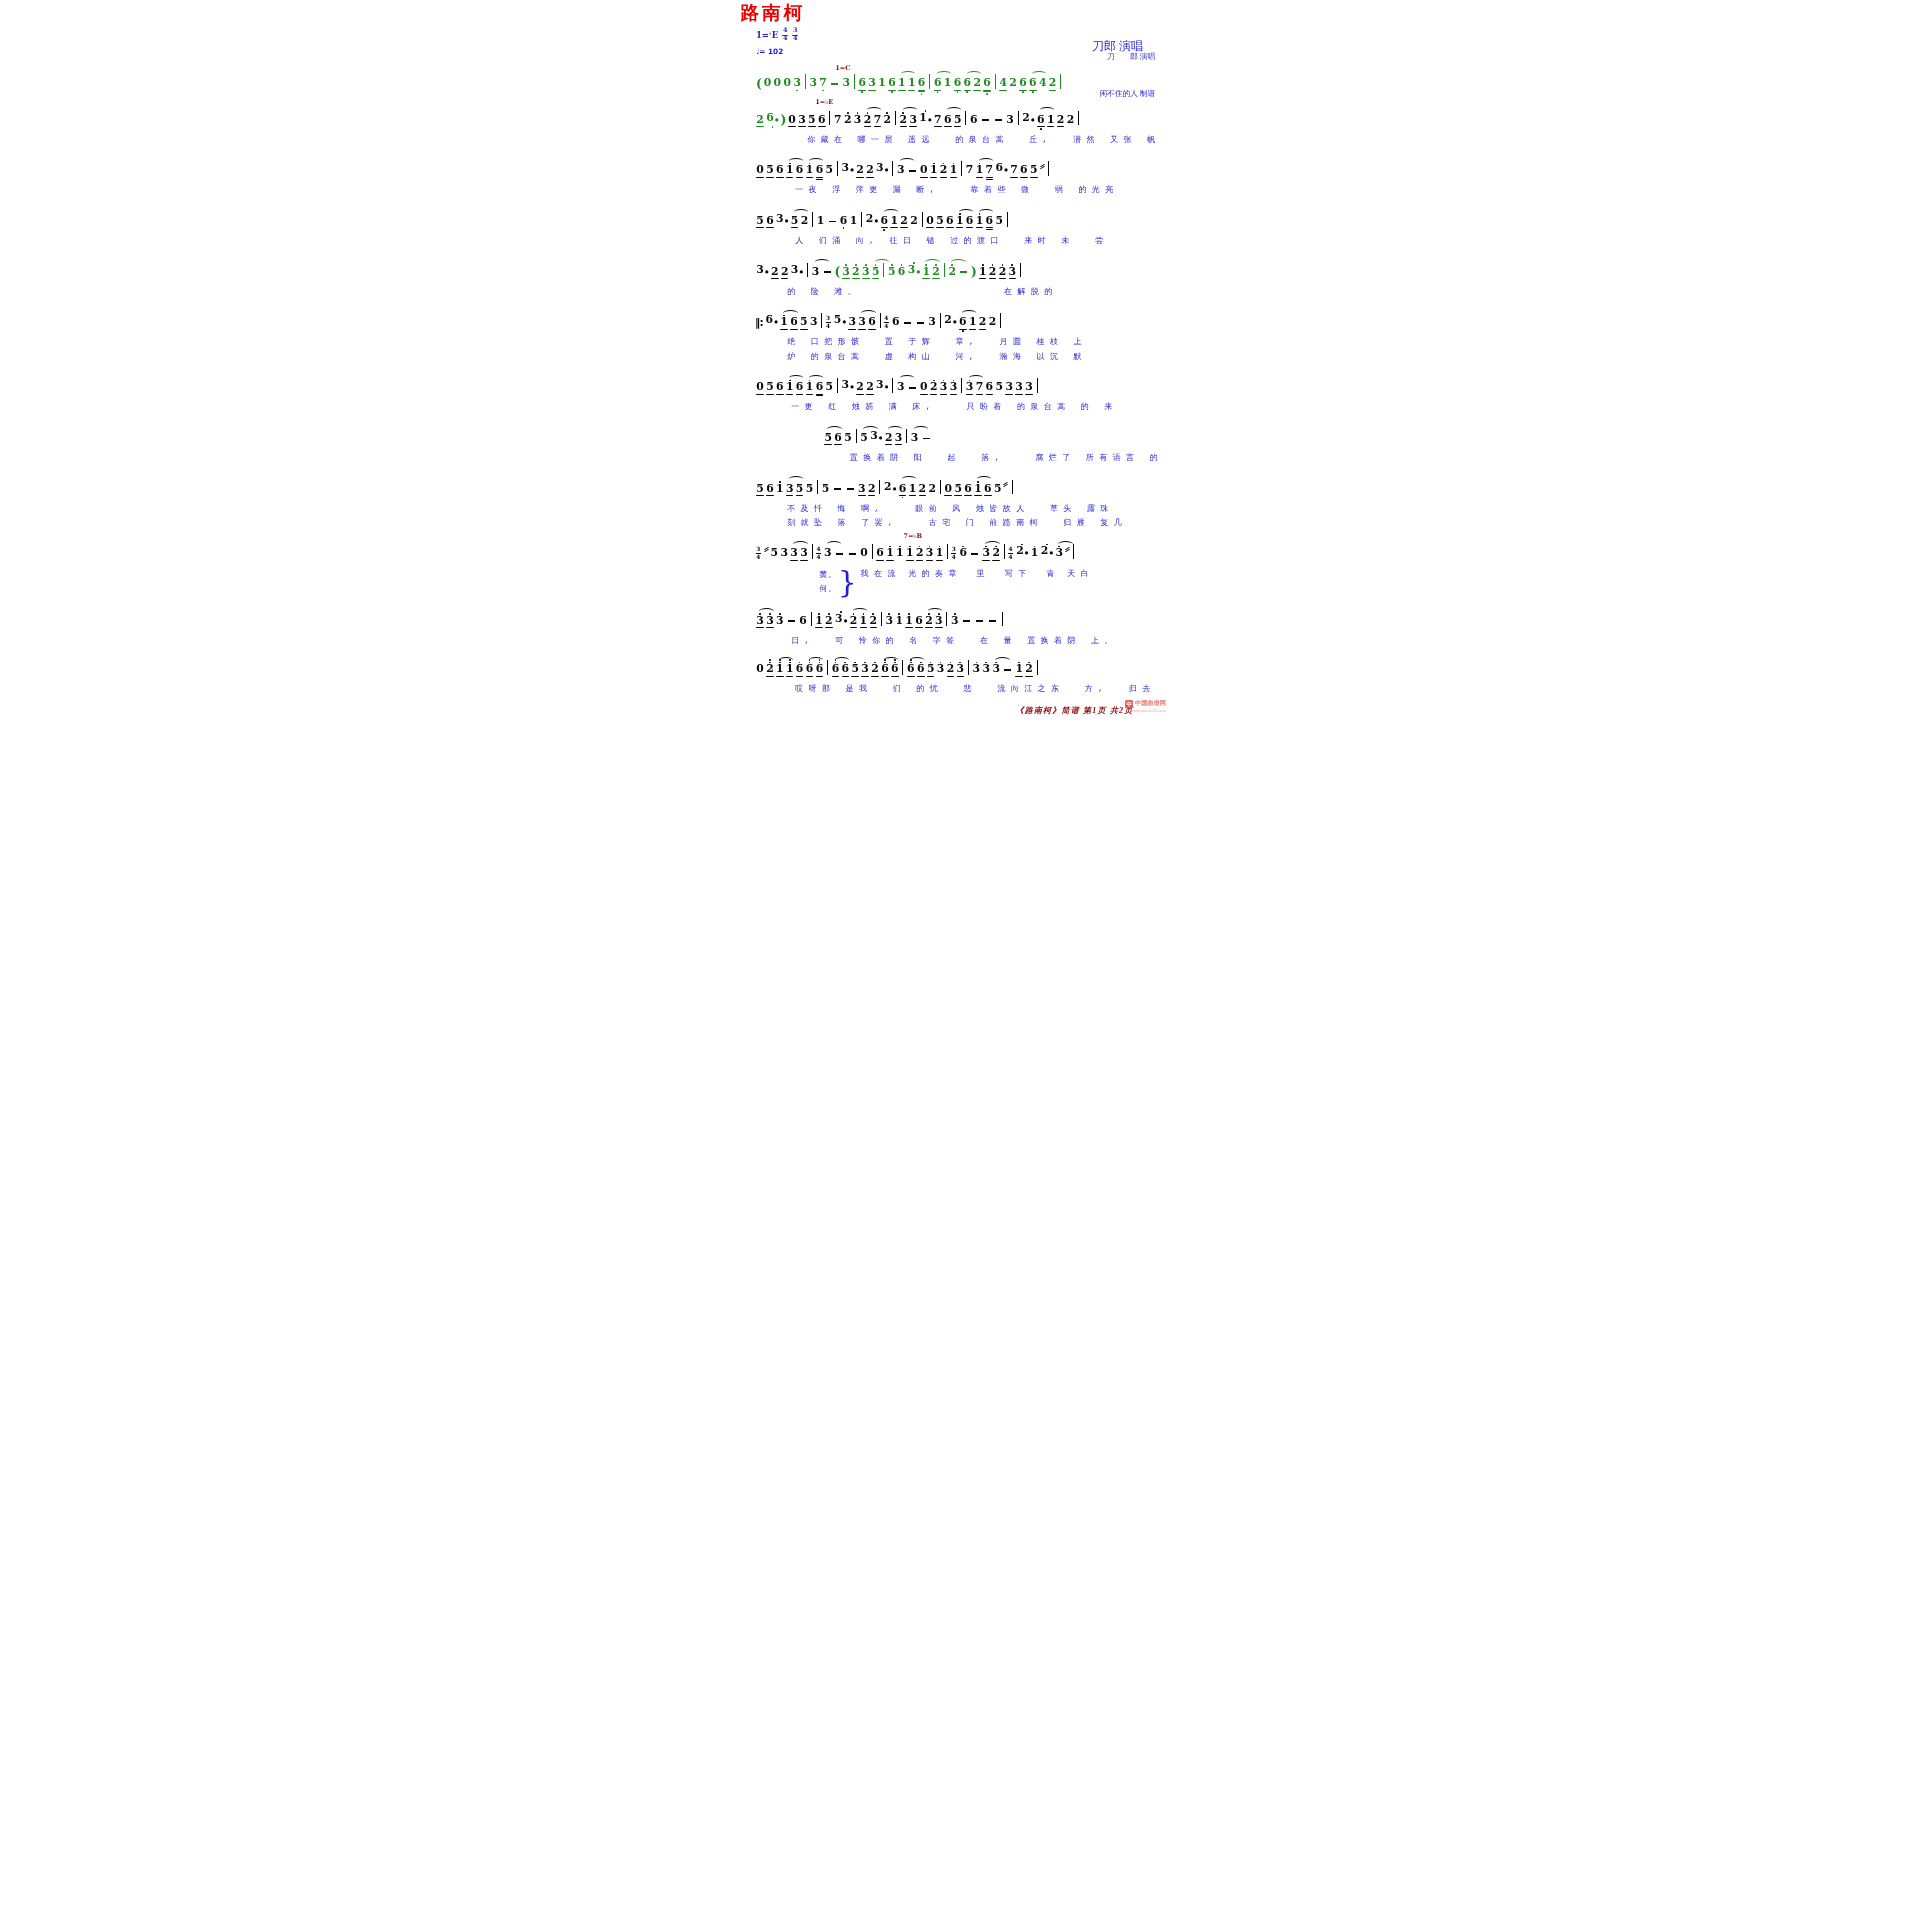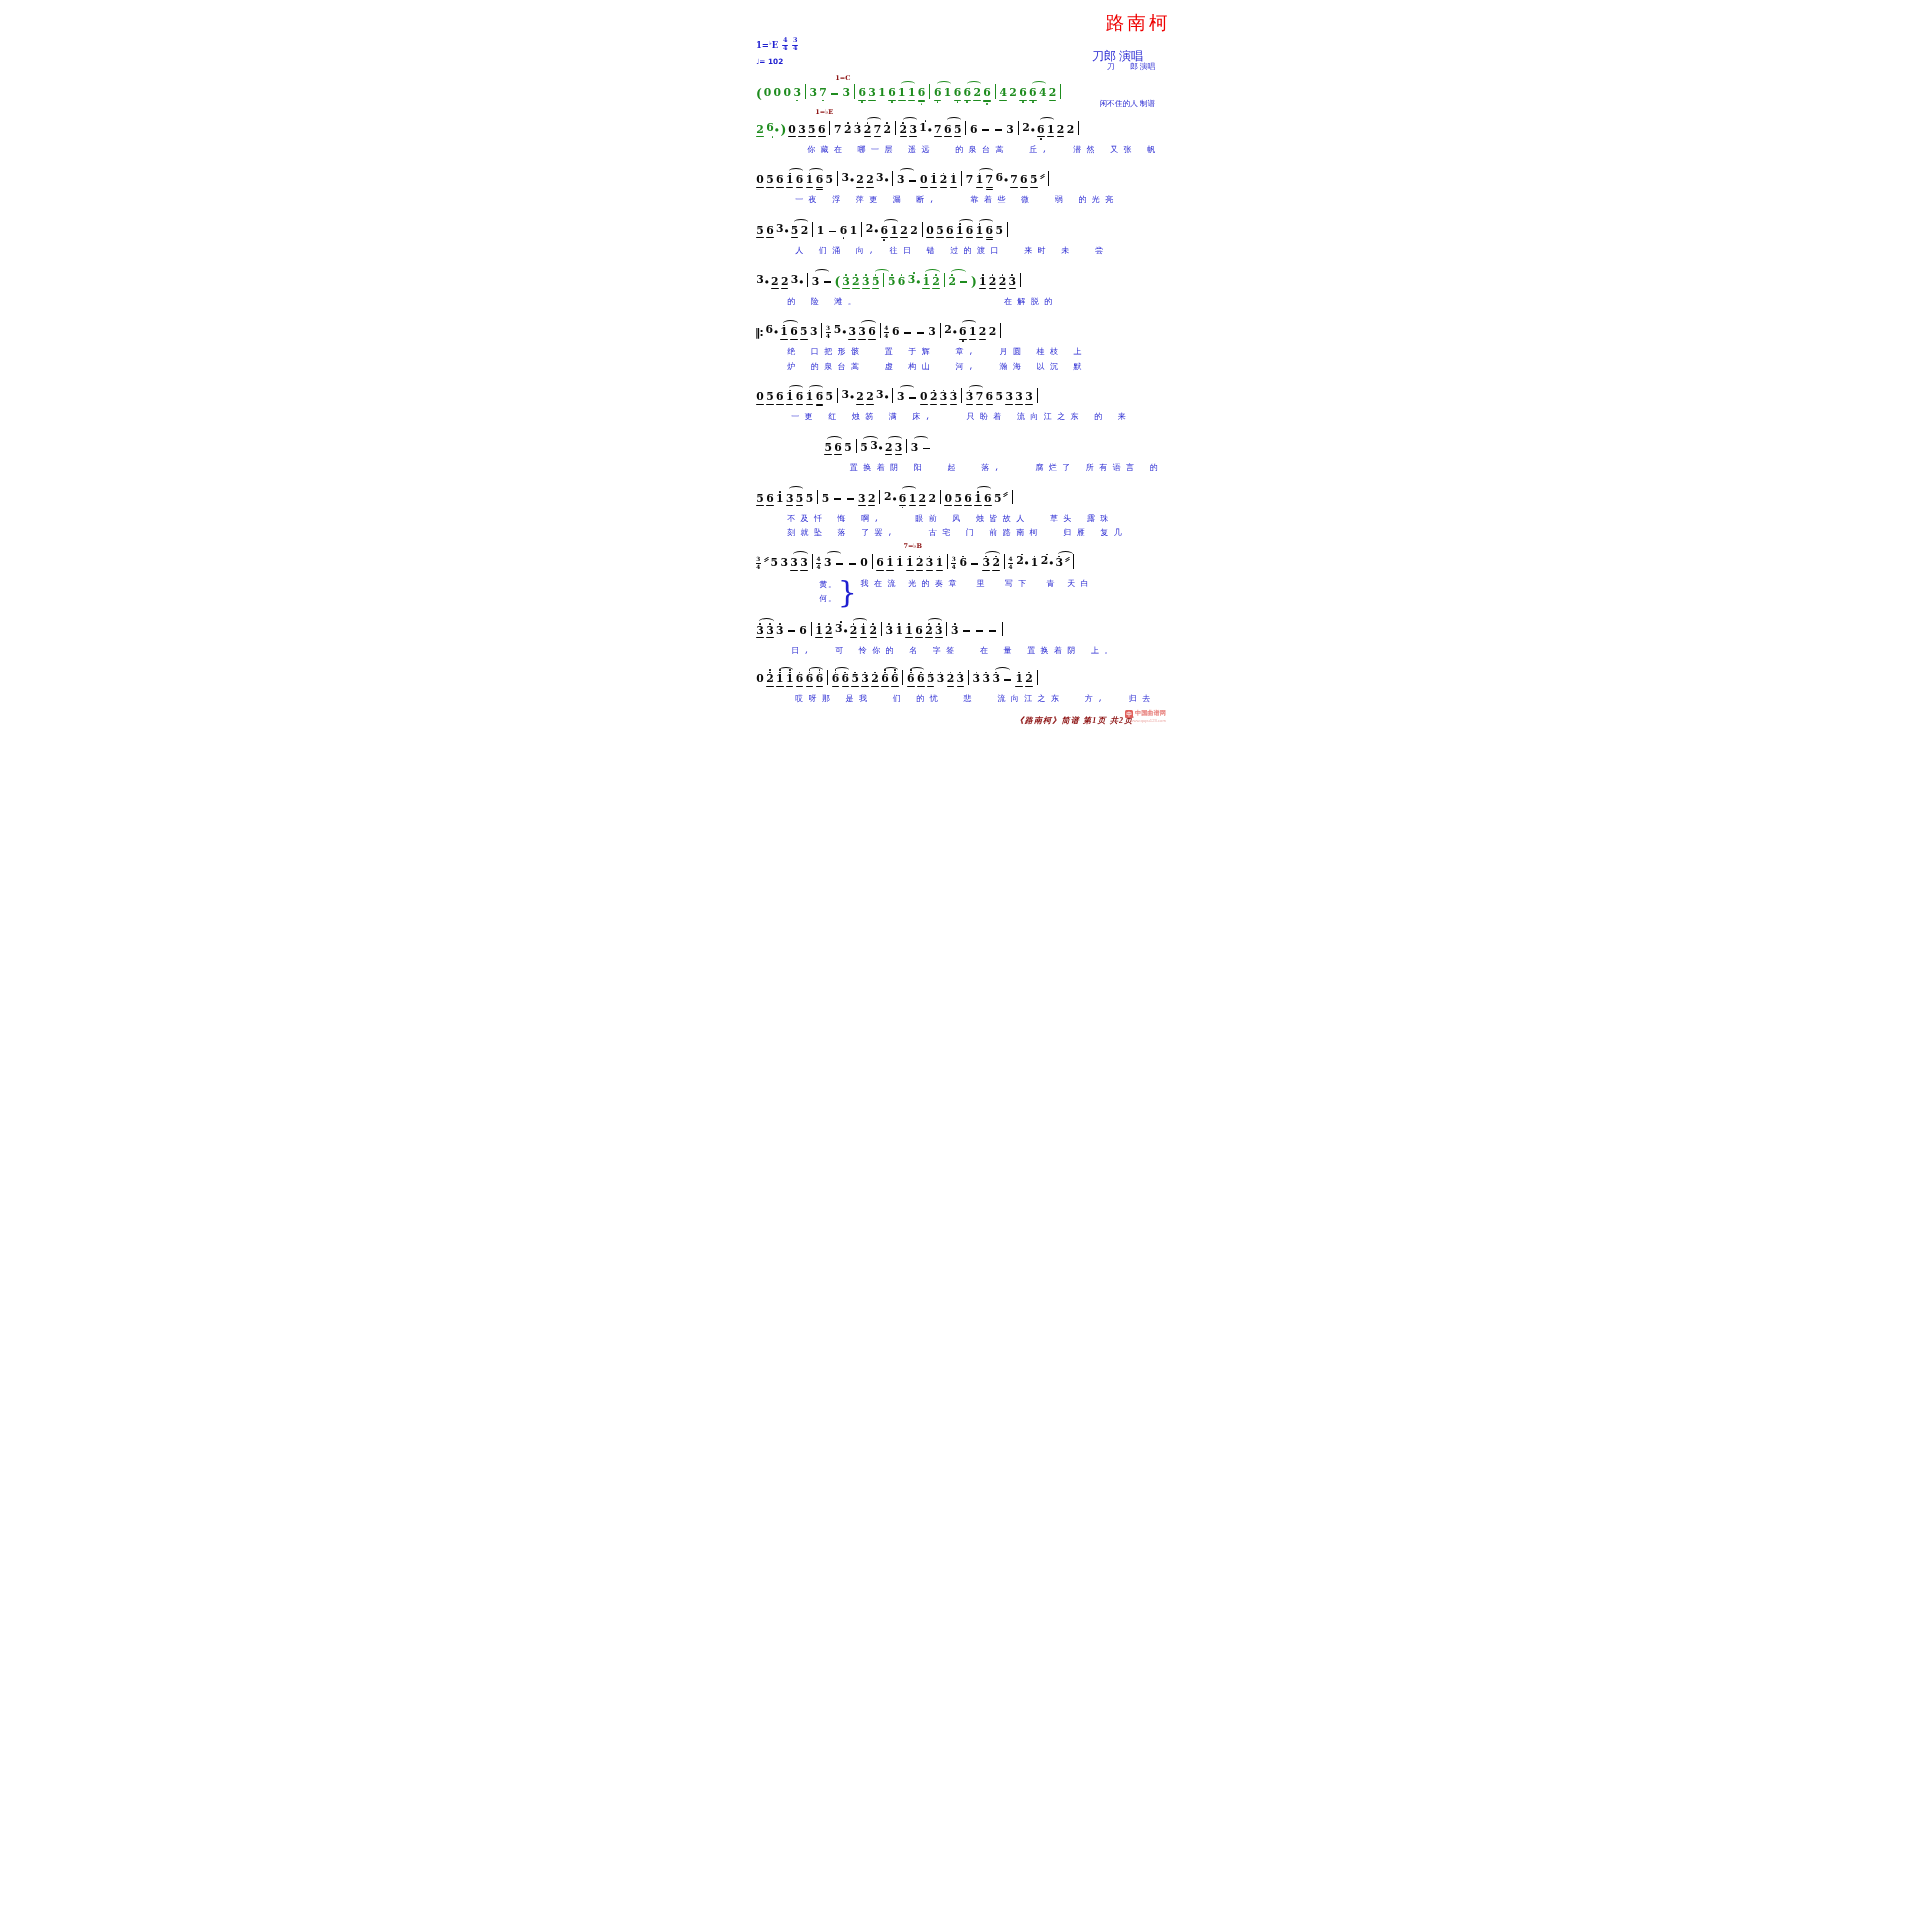--- a/index.html
+++ b/index.html
@@ -2,22 +2,22 @@
 <html style="font-size:6.2px"><head>
 <meta charset="utf-8">
 <style>
   :root{
     --blue:#1f1fd0; --green:#1e8c1e; --black:#0a0a0a;
     --dred:#8b0f0f; --red:#ee0000; --pink:#e8837f;
   }
   html,body{margin:0;padding:0;background:#ffffff;}
   .page{position:relative;width:430px;min-height:609px;margin:0 auto;background:#fff;
         font-family:"Liberation Serif",serif;overflow:hidden;}
-  .title{text-align:right;color:var(--red);font-weight:normal;font-size:18.5px;
-         letter-spacing:3.1px;padding-top:10px;}
+  .title{text-align:left;color:var(--red);font-weight:bold;font-size:18.5px;
+         letter-spacing:3.1px;padding-top:0;}
   
   .hdr{position:relative;height:35px;margin:1.5px 15.4px 0 15.4px;color:var(--blue);}
   .hdr-left{position:absolute;left:0;top:1.5px;display:flex;align-items:center;gap:3.9px;
             font-weight:bold;font-size:8.5px;font-family:"DejaVu Serif",serif;}
   .flat{font-size:5.8px;vertical-align:3.1px;}
   .meter{display:inline-flex;flex-direction:column;align-items:center;font-size:6.5px;
          line-height:5.8px;font-weight:bold;}
   .meter i{width:6.2px;height:0.9px;background:currentColor;margin:0.8px 0;border-radius:0.4px;}
   .tempo{position:absolute;left:0;top:20px;font-weight:bold;font-size:7.3px;
          font-family:"DejaVu Sans",sans-serif;}
@@ -1616,21 +1616,21 @@
               <span class="row">
                 <span>3</span>
               </span>
               <span class="below">
                 <span class="uline"></span>
               </span>
             </span>
             <span class="bar"></span>
           </span>
         </div>
-        <div class="lyric" style="margin-left: 9%;">一更 红 烛笏 满 床,   只盼着 流向江之东 的 来</div>
+        <div class="lyric" style="margin-left: 9%;">一更 红 烛笏 满 床,   只盼着 的泉台蒿 的 来</div>
       </div>
       <div class="system" style="margin-left: 17%;">
         <div class="annotation"></div>
         <div class="notes">
           <span class="seg black">
             <span class="note slur">
               <span class="above"></span>
               <span class="row">
                 <span>5</span>
               </span>

